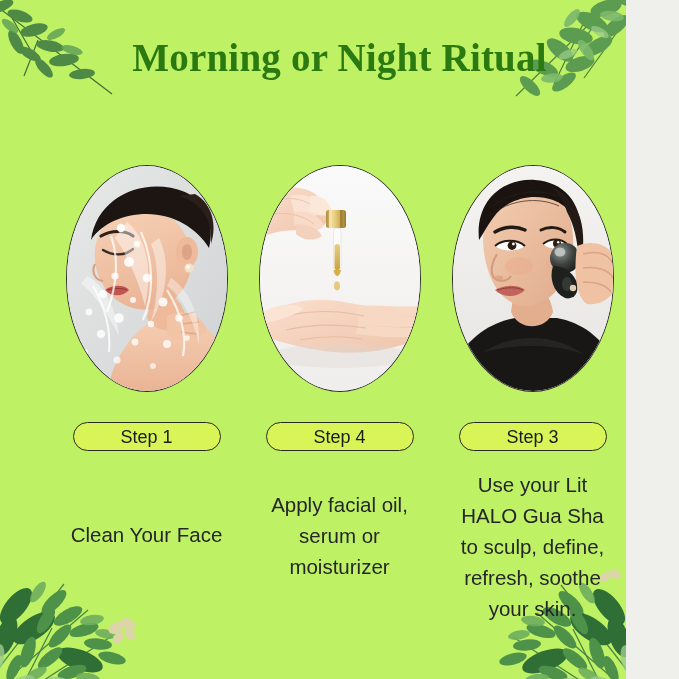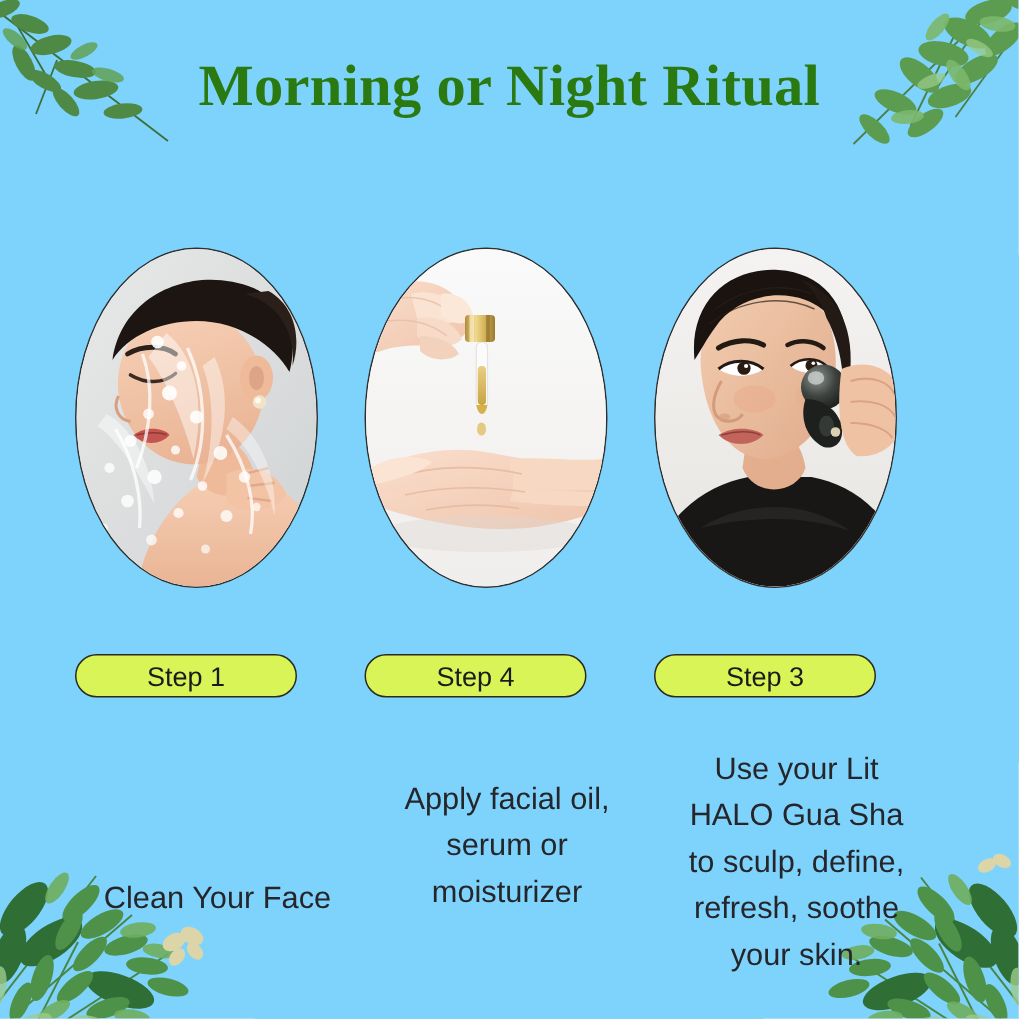--- a/index.html
+++ b/index.html
@@ -9,23 +9,23 @@
   }
   body {
     width: 679px;
     height: 679px;
     background: #eff0ec;
     font-family: "Liberation Sans", sans-serif;
     overflow: hidden;
   }
   #page {
     position: relative;
-    width: 679px;
+    width: 626px;
     height: 679px;
-    background: #7dd3fc;
+    background: #bef264;
     overflow: hidden;
   }
 
   
   .foliage {
     position: absolute;
     pointer-events: none;
   }
   .fol-tl { left: -6px;  top: -10px;  width: 130px; height: 120px; }
   .fol-tr { right: -4px; top: -12px;  width: 150px; height: 140px; }
@@ -58,22 +58,21 @@
     top: 165px;
     width: 679px;
     display: flex;
     justify-content: center;
     align-items: flex-start;
   }
   .col {
     width: 193px;
     display: flex;
     flex-direction: column;
-    align-items: flex-start;
-    gap: 14px;
+    align-items: center;
   }
 
   
   .photo {
     position: relative;
     width: 160px;
     height: 225px;
     border-radius: 50% / 50%;
     border: 1.4px solid #2f2f2f;
     overflow: hidden;
@@ -110,21 +109,21 @@
   .caption {
     margin-top: 0;
     width: 190px;
     text-align: center;
     font-family: "Liberation Sans", sans-serif;
     font-size: 20.5px;
     line-height: 31px;
     color: #26262a;
     white-space: pre-line;
   }
-  .cap-1 { margin-top: 104px; }
+  .cap-1 { margin-top: 68px; }
   .cap-2 { margin-top: 38px; }
   .cap-3 { margin-top: 18px; }
 </style>
 </head>
 <body>
 
 <div id="page">
 
   <div class="foliage fol-tl">
     <svg viewBox="0 0 130 120" xmlns="http://www.w3.org/2000/svg">

